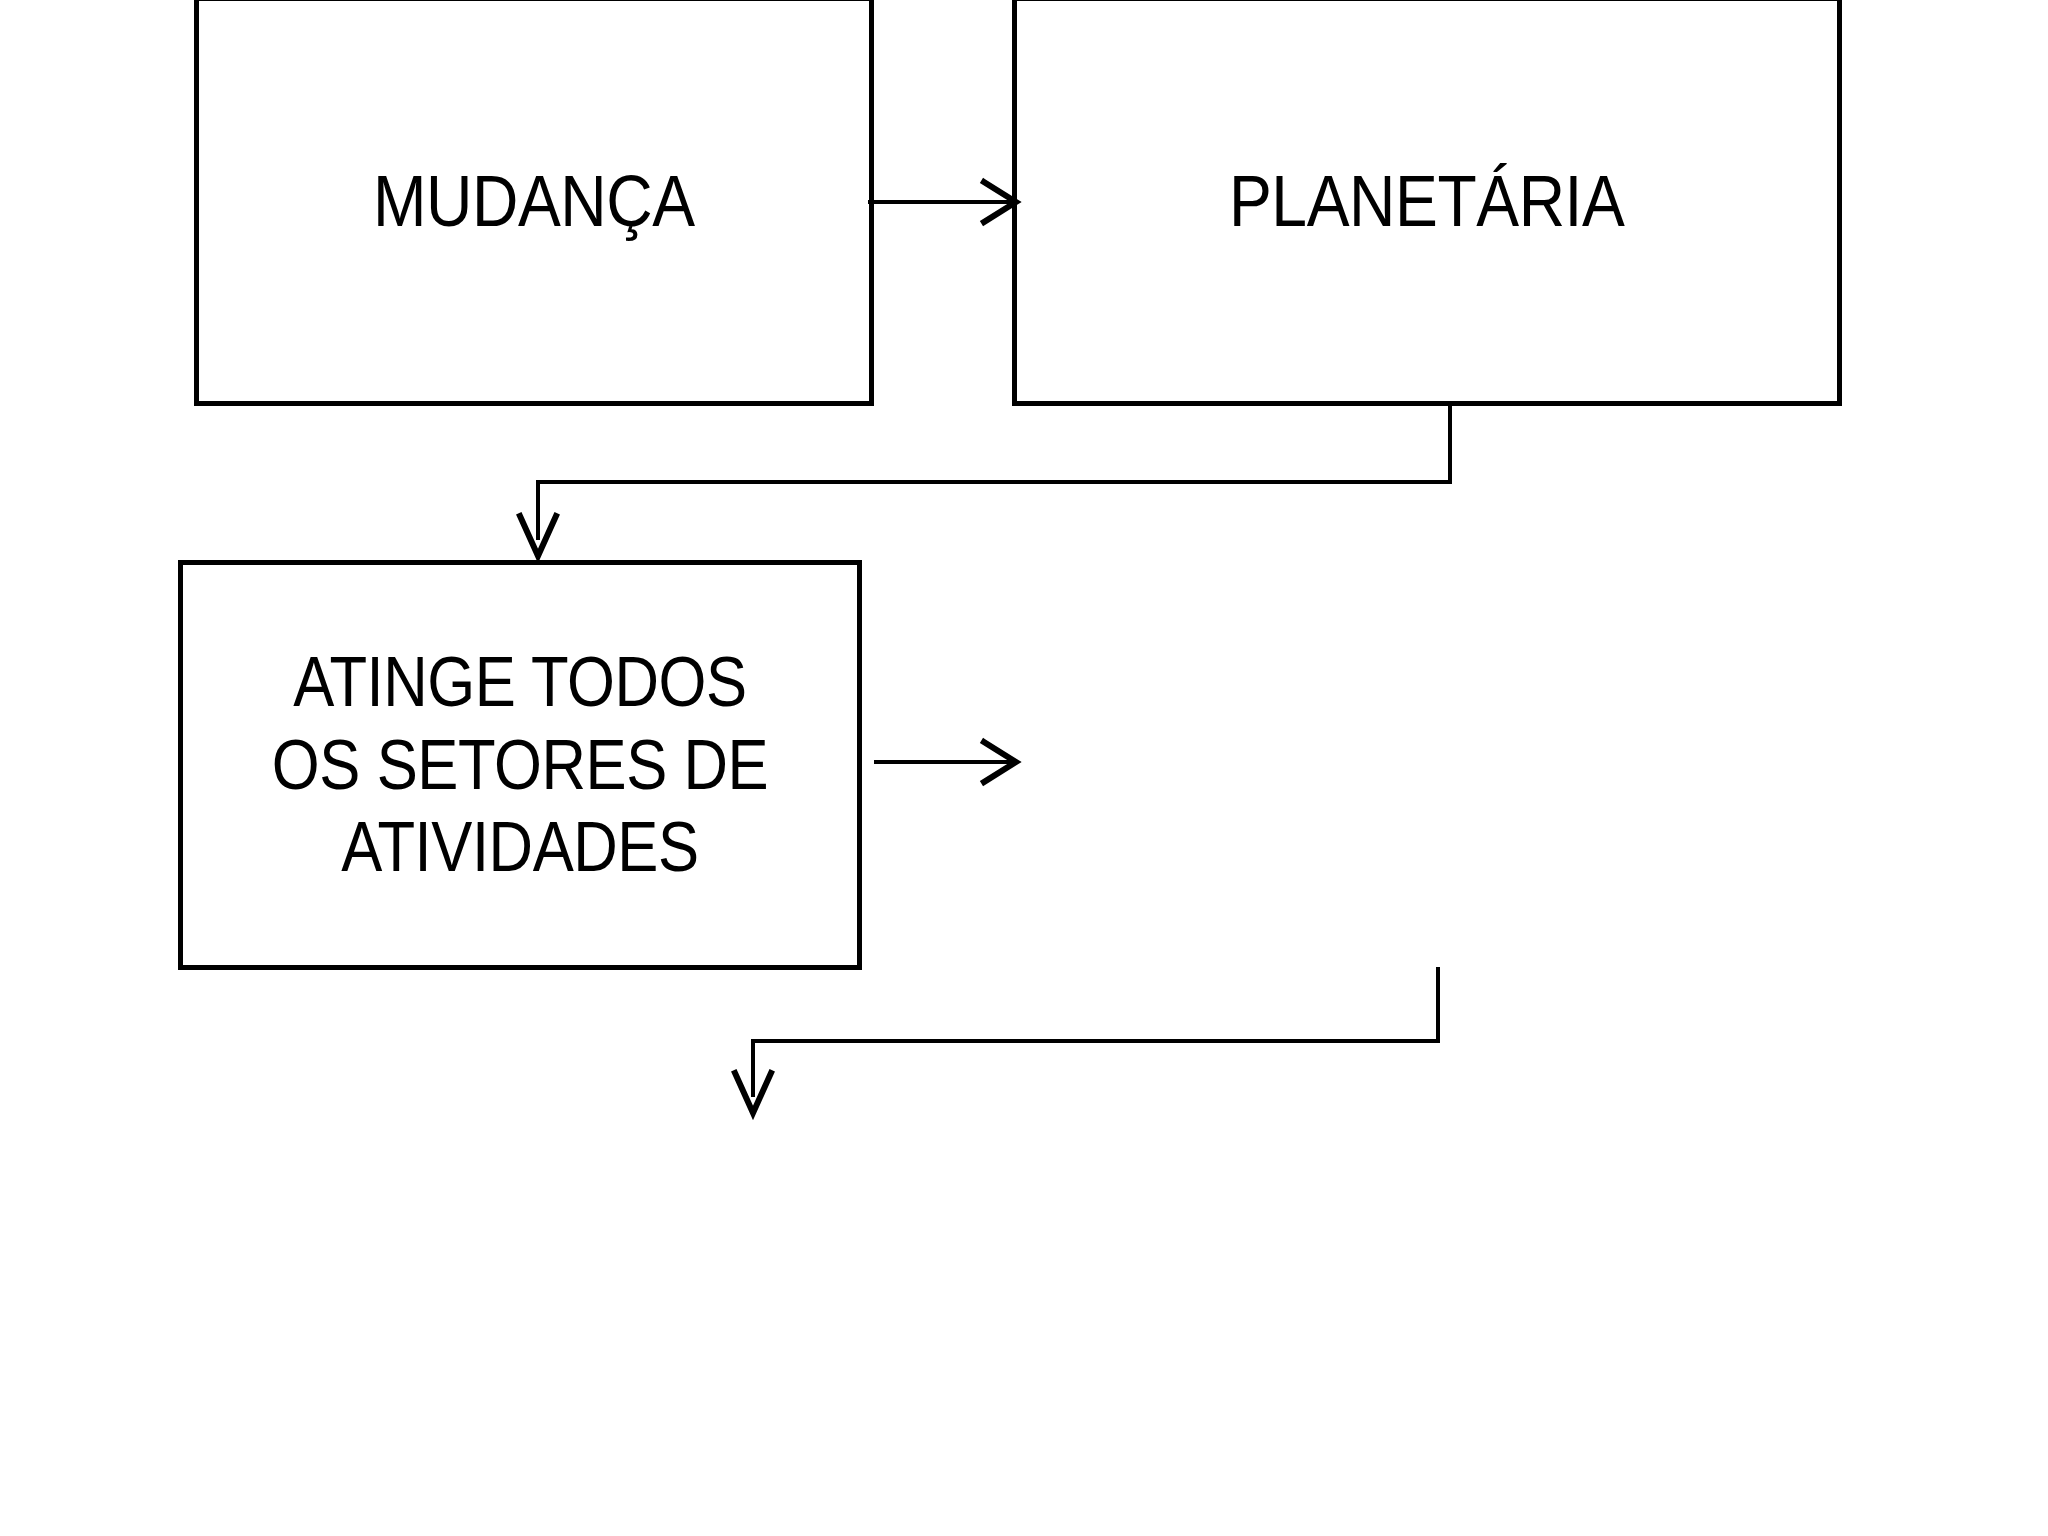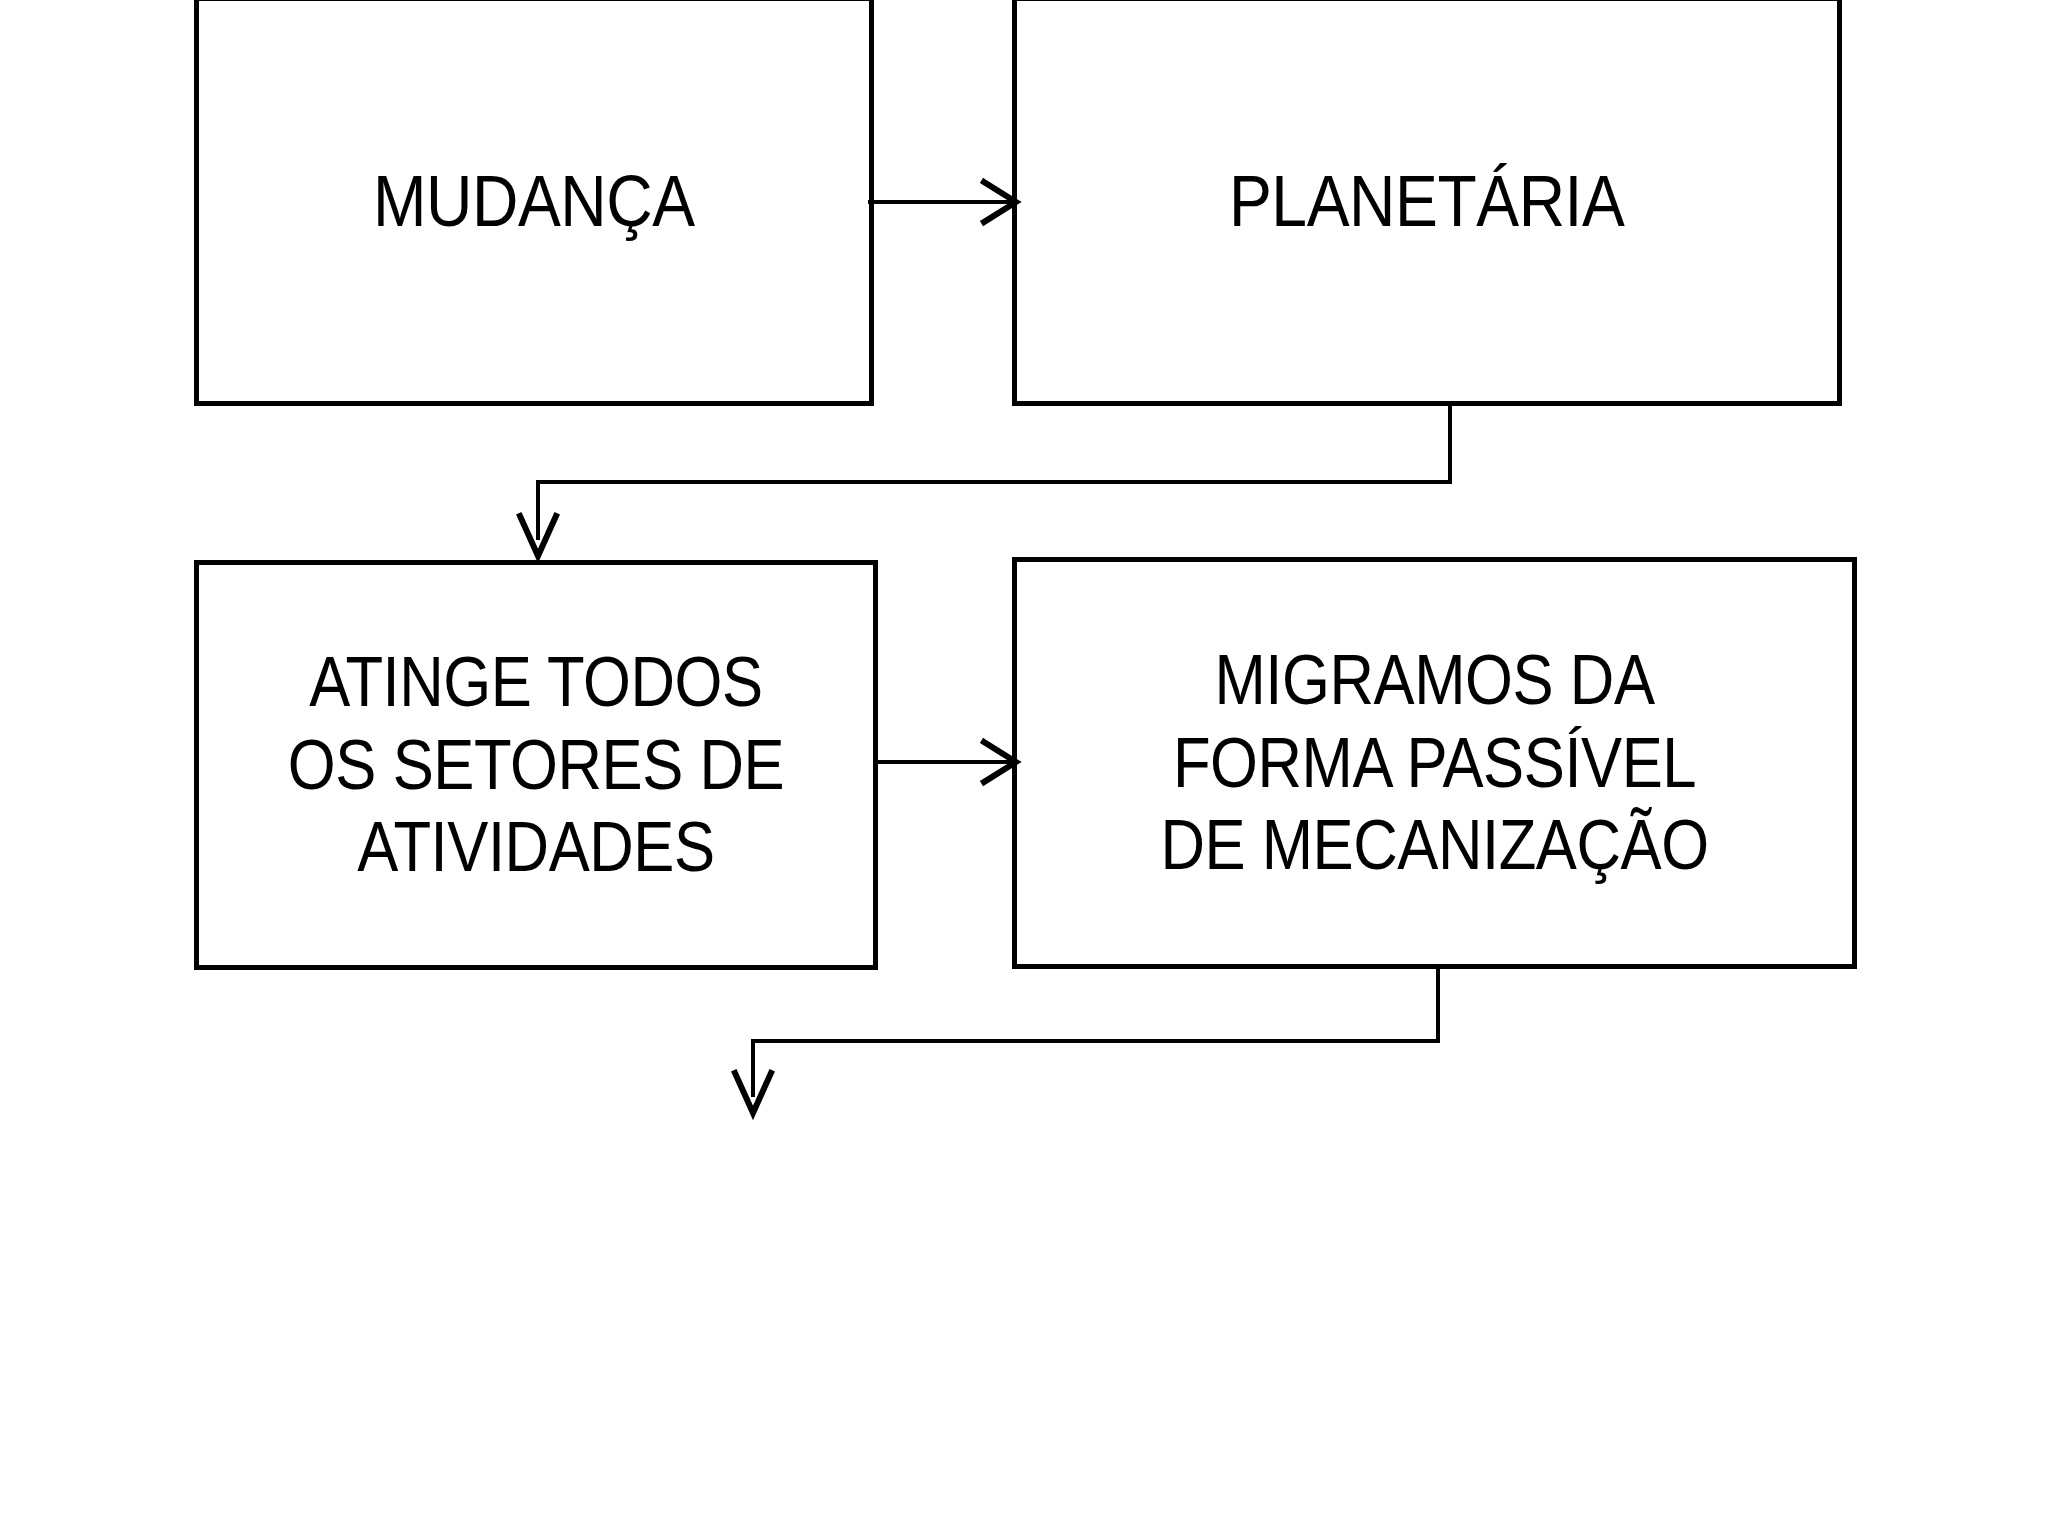--- a/index.html
+++ b/index.html
@@ -31,21 +31,21 @@
     line-height: 1.18;
     letter-spacing: -0.5px;
     transform: scaleX(0.88);
     transform-origin: center center;
     white-space: pre-line;
   }
   
   #node-mudanca      { left: 194px;  top: -4px;   width: 680px;  height: 410px; }
   #node-planetaria   { left: 1012px; top: -4px;   width: 830px;  height: 410px; }
   
-  #node-atinge       { left: 194px;  top: 560px;  width: 684px;  height: 410px; }
+  #node-atinge       { left: 178px;  top: 560px;  width: 684px;  height: 410px; }
   #node-migramos     { left: 1012px; top: 557px;  width: 845px;  height: 412px; }
   
   #node-organizacao  { left: 194px;  top: 1112px; width: 1126px; height: 337px; }
 
   .node-label.big   { font-size: 73px; }
   .node-label.multi { font-size: 70px; }
   .node-label.wide  { font-size: 69px; }
 
   .connector {
     position: absolute;
@@ -65,25 +65,20 @@
   <div class="node" id="node-planetaria">
     <span class="node-label big">PLANETÁRIA</span>
   </div>
 
   <div class="node" id="node-atinge">
     <span class="node-label multi">ATINGE TODOS
 OS SETORES DE
 ATIVIDADES</span>
   </div>
 
-  <div class="node" id="node-migramos">
-    <span class="node-label multi">MIGRAMOS DA
-FORMA PASSÍVEL
-DE MECANIZAÇÃO</span>
-  </div>
 
 
   <div class="connector" id="conn-1" style="left:866px; top:172px; width:156px; height:60px;">
     <svg width="156" height="60" viewBox="0 0 156 60">
       <line x1="2" y1="30" x2="146" y2="30" stroke="#000000" stroke-width="4"></line>
       <polyline points="118,10 150,30 118,50" fill="none" stroke="#000000" stroke-width="6" stroke-linecap="square"></polyline>
     </svg>
   </div>
 
   <div class="connector" id="conn-2" style="left:510px; top:400px; width:980px; height:170px;">

